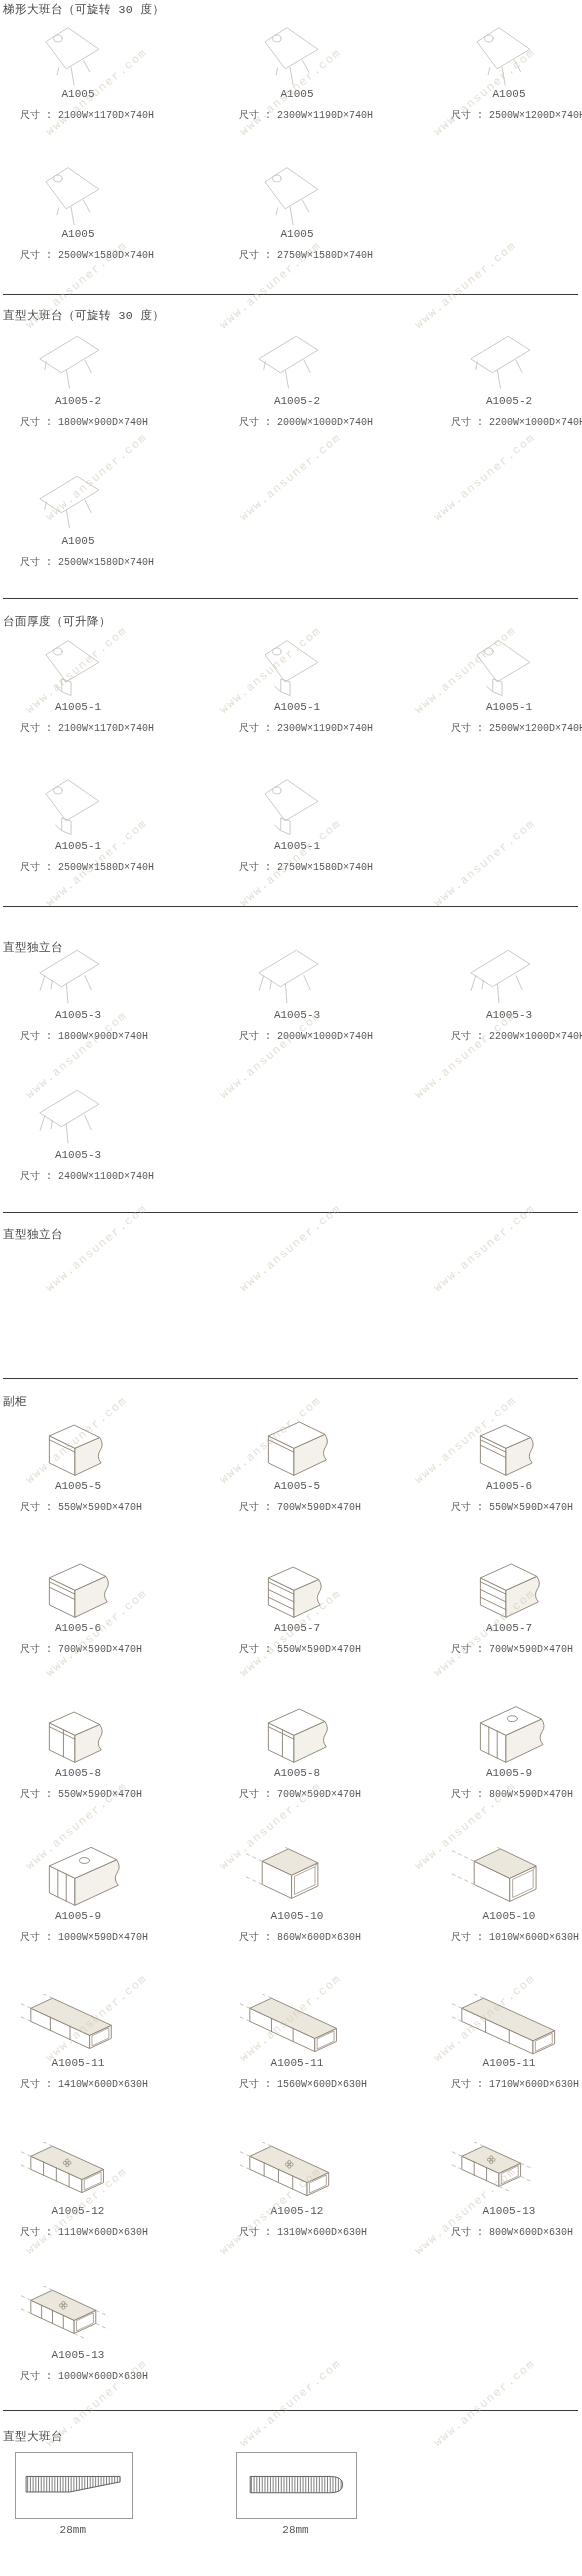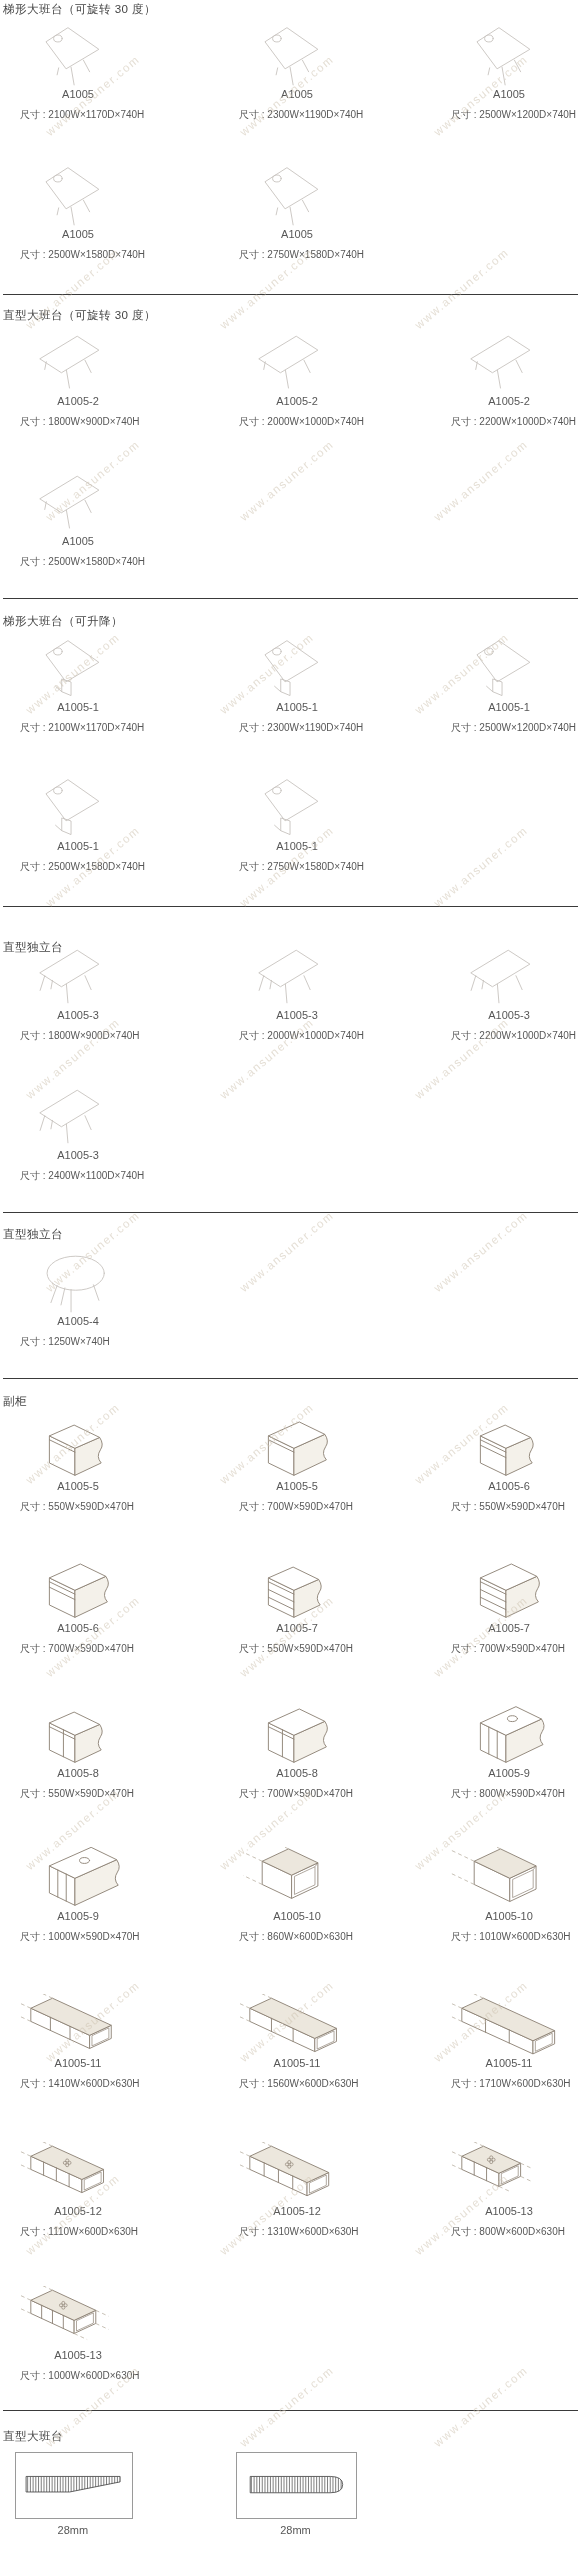--- a/index.html
+++ b/index.html
@@ -1,17 +1,17 @@
 <!DOCTYPE html>
 <html style="font-size:12.4px"><head>
 <meta charset="utf-8">
 <style>
   html,body{margin:0;padding:0;background:#fff;}
   #page{position:relative;width:582px;height:2576px;background:#ffffff;overflow:hidden;
-        font-family:Liberation Sans, sans-serif;}
+        font-family:Liberation Mono, monospace;}
   .sec-title{position:absolute;left:3.1px;font-size:11.6px;color:#454545;letter-spacing:0.4px;white-space:nowrap;}
   .divider{position:absolute;left:3.1px;width:575px;height:0;border-top:1.6px solid #3a3a3a;}
   .cell{position:absolute;width:186px;}
   .art{width:116px;height:61px;position:relative;}
   .model{width:116px;text-align:center;margin-top:1.6px;font-size:11px;color:#575757;}
   .dims{margin-top:8.5px;font-size:10px;color:#575757;white-space:nowrap;}
   .tbox{position:absolute;border:0.8px solid #9a9a9a;background:#fff;}
   .tlabel{position:absolute;text-align:center;font-size:11px;color:#575757;}
   .wmlayer{position:absolute;left:0;top:0;width:582px;height:2576px;pointer-events:none;}
   .wm{position:absolute;color:rgba(205,195,177,.55);font-size:11.6px;letter-spacing:1.6px;
@@ -95,21 +95,21 @@
     </div>
     <div class="cell" style="left: 20px; top: 472px;">
       <div class="art"><svg width="116" height="61" viewBox="0 0 150 78" xmlns="http://www.w3.org/2000/svg">
           <polygon points="26,34 74,5 102,23 54,52" fill="none" stroke="#c9c5c0" stroke-width="1.2" stroke-linejoin="round" stroke-linecap="round"></polygon>
           <path d="M60,49 L64,72 M84,36 L92,52 M34,38 L32,48" fill="none" stroke="#c9c5c0" stroke-width="1.2" stroke-linejoin="round" stroke-linecap="round"></path>
         </svg></div>
       <div class="model">A1005</div>
       <div class="dims">尺寸 : 2500W×1580D×740H</div>
     </div>
     <div class="divider" style="top: 598px;"></div>
-    <div class="sec-title" style="top: 614px;">梯形大班台（可升降）</div>
+    <div class="sec-title" style="top: 614px;">台面厚度（可升降）</div>
     <div class="cell" style="left: 20px; top: 638px;">
       <div class="art"><svg width="116" height="61" viewBox="0 0 150 78" xmlns="http://www.w3.org/2000/svg">
           <polygon points="34,21 62,3 102,31 60,56" fill="none" stroke="#c9c5c0" stroke-width="1.2" stroke-linejoin="round" stroke-linecap="round"></polygon>
           <ellipse cx="49" cy="17" rx="5.5" ry="4.5" fill="none" stroke="#c9c5c0" stroke-width="1.2" stroke-linejoin="round" stroke-linecap="round"></ellipse>
           <polygon points="54,53 54,69 66,74 66,57" fill="none" stroke="#c9c5c0" stroke-width="1.2" stroke-linejoin="round" stroke-linecap="round"></polygon>
           <path d="M54,69 L46,62" fill="none" stroke="#c9c5c0" stroke-width="1.2" stroke-linejoin="round" stroke-linecap="round"></path>
         </svg></div>
       <div class="model">A1005-1</div>
       <div class="dims">尺寸 : 2100W×1170D×740H</div>
     </div>
@@ -182,28 +182,20 @@
     <div class="cell" style="left: 20px; top: 1086px;">
       <div class="art"><svg width="116" height="61" viewBox="0 0 150 78" xmlns="http://www.w3.org/2000/svg">
           <polygon points="26,34 74,5 102,23 54,52" fill="none" stroke="#c9c5c0" stroke-width="1.2" stroke-linejoin="round" stroke-linecap="round"></polygon>
           <path d="M32,38 L26,57 M42,44 L40,55 M60,49 L62,73 M84,38 L92,56" fill="none" stroke="#c9c5c0" stroke-width="1.2" stroke-linejoin="round" stroke-linecap="round"></path>
         </svg></div>
       <div class="model">A1005-3</div>
       <div class="dims">尺寸 : 2400W×1100D×740H</div>
     </div>
     <div class="divider" style="top: 1212px;"></div>
     <div class="sec-title" style="top: 1227px;">直型独立台</div>
-    <div class="cell" style="left: 20px; top: 1252px;">
-      <div class="art"><svg width="116" height="61" viewBox="0 0 150 78" xmlns="http://www.w3.org/2000/svg">
-          <ellipse cx="72" cy="27" rx="37" ry="22" fill="none" stroke="#c9c5c0" stroke-width="1.2" stroke-linejoin="round" stroke-linecap="round"></ellipse>
-          <path d="M48,43 L40,65 M66,48 L66,77 M58,46 L53,68 M95,42 L102,62" fill="none" stroke="#c9c5c0" stroke-width="1.2" stroke-linejoin="round" stroke-linecap="round"></path>
-        </svg></div>
-      <div class="model">A1005-4</div>
-      <div class="dims">尺寸 : 1250W×740H</div>
-    </div>
     <div class="divider" style="top: 1378px;"></div>
     <div class="sec-title" style="top: 1394px;">副柜</div>
     <div class="cell" style="left: 20px; top: 1417px;">
       <div class="art"><svg width="116" height="61" viewBox="0 0 150 78" xmlns="http://www.w3.org/2000/svg">
           <polygon points="38,24 71,40 71,75 38,59" fill="#ffffff" stroke="#8e8376" stroke-width="1.2" stroke-linejoin="round"></polygon>
           <path d="M71,40 L103,26 q6,9 1,16 q-6,9 1,17 L71,75 Z" fill="#f4f1ea" stroke="#8e8376" stroke-width="1.2" stroke-linejoin="round"></path>
           <polygon points="38,24 70,10 103,26 71,40" fill="#ffffff" stroke="#8e8376" stroke-width="1.2" stroke-linejoin="round"></polygon>
           <line x1="38" y1="29" x2="71" y2="45" fill="none" stroke="#8e8376" stroke-width="1.2" stroke-linejoin="round" stroke-linecap="round"></line>
         </svg></div>
       <div class="model">A1005-5</div>

